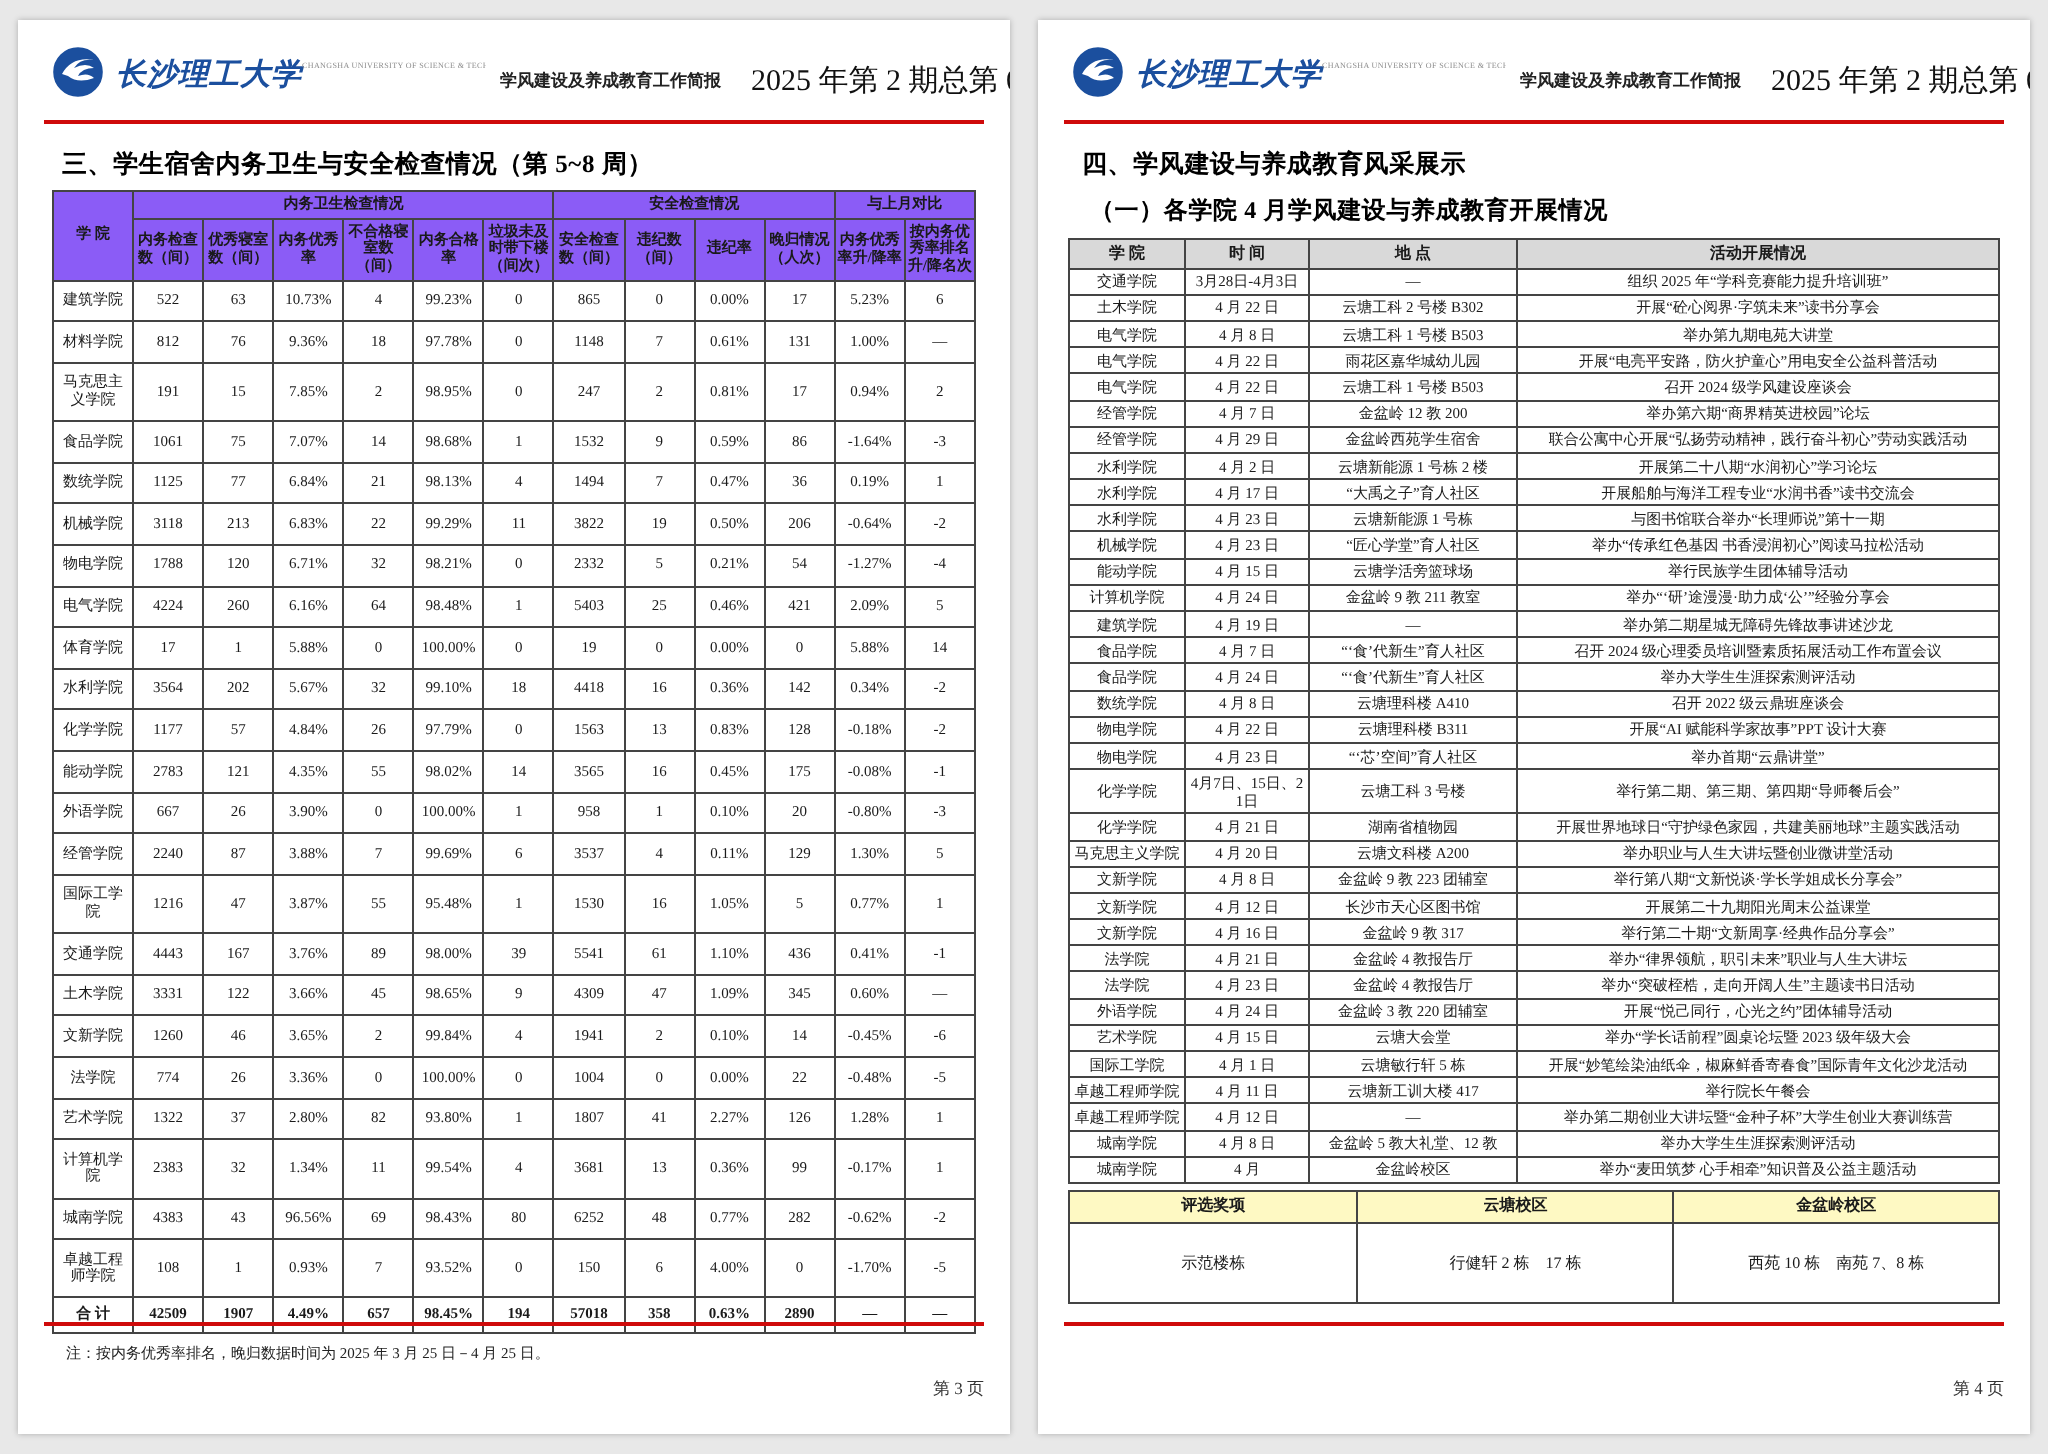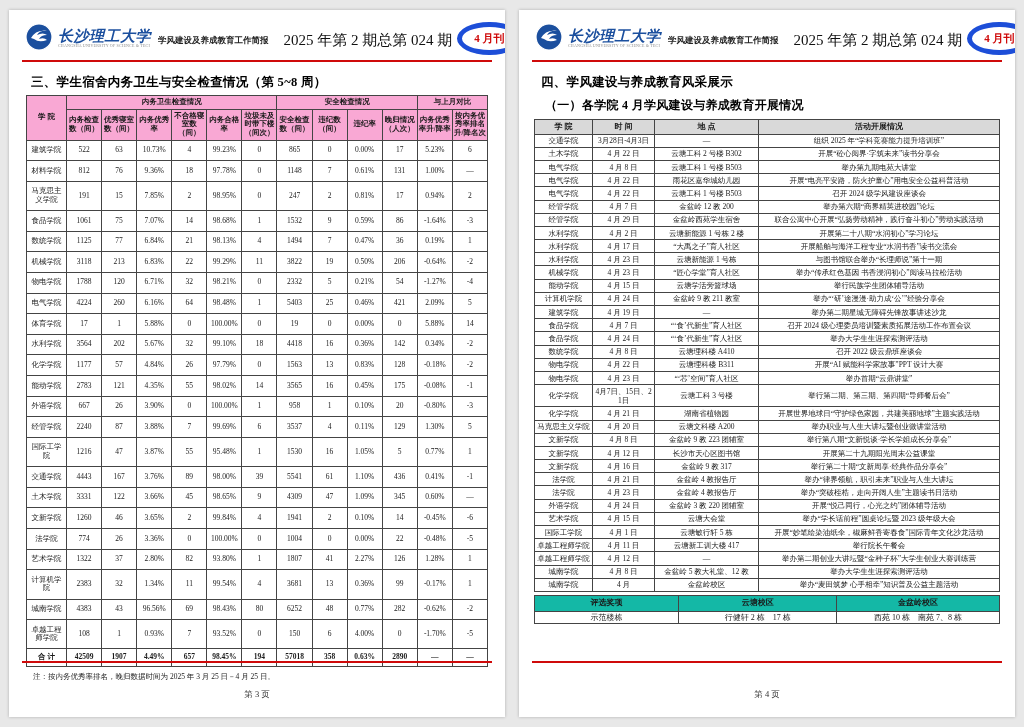--- a/index.html
+++ b/index.html
@@ -11,67 +11,67 @@
   .page{
     position:absolute;top:10px;width:496px;height:707px;background:#ffffff;
     box-shadow:0 0 3px rgba(0,0,0,.25);overflow:hidden;
   }
   .page.left{left:9px;}
   .page.right{left:519px;}
 
   
   .masthead{display:flex;align-items:center;gap:5px;padding:12px 14px 0 16px;}
   .logo{flex:0 0 auto;}
-  .brand{display:flex;flex-direction:column;line-height:1;margin-right:2px;}
+  .brand{display:flex;line-height:1;margin-right:2px;}
   .brand-name{font-size:15px;font-weight:bold;font-style:italic;color:#1b4f9e;letter-spacing:.5px;white-space:nowrap;}
   .brand-caption{font-size:4px;color:#8a8a8a;letter-spacing:.2px;white-space:nowrap;overflow:hidden;max-width:92px;}
   .news-title{font-size:8.5px;font-weight:bold;color:#222;white-space:nowrap;margin-top:4px;}
   .issue{font-size:15px;color:#111;white-space:nowrap;margin-left:10px;margin-top:4px;}
   .badge{
     margin-left:auto;margin-right:2px;border:5px solid #1d4ed8;border-radius:50%;
     padding:4px 12px;color:#cf0a0a;font-size:11px;font-weight:bold;white-space:nowrap;
   }
   .red-rule{border:none;border-top:2.5px solid #cf0a0a;margin:5px 13px 0 13px;}
 
   
   .sec-title{font-size:12.5px;font-weight:bold;color:#000;margin:12px 20px 4px 22px;letter-spacing:.3px;}
   .sub-title{font-size:12px;font-weight:bold;color:#000;margin:6px 20px 5px 26px;letter-spacing:.3px;}
 
   
   table{border-collapse:collapse;table-layout:fixed;}
   th,td{border:1px solid #444;text-align:center;vertical-align:middle;word-break:break-all;}
-  th{background:#f9a8d4;font-weight:bold;}
+  th{background:#8b5cf6;font-weight:bold;}
 
   
   .insp-table{width:462px;margin:4px auto 0 auto;font-size:7.5px;line-height:1.15;}
   .insp-table th{font-size:7.5px;padding:2px 0;}
   .insp-table td{padding:5.5px 1px;}
   .insp-table .col-name{width:40px;}
   .insp-table tbody.total td{font-weight:bold;padding:4px 1px;}
   .footnote{font-size:7.5px;color:#222;margin:5px 22px 0 24px;}
 
   
   .act-table{width:466px;margin:2px auto 0 auto;font-size:7.5px;line-height:1.2;}
   .act-table th{font-size:8px;padding:2px 0;background:#d9d9d9;}
   .act-table td{padding:1.6px 2px;}
   .act-table .c1{width:58px;}
   .act-table .c2{width:62px;}
   .act-table .c3{width:104px;}
 
   
   .res-table{width:466px;margin:3px auto 0 auto;font-size:8px;line-height:1.2;}
-  .res-table th{padding:2.5px 0;background:#14b8a6;}
-  .res-table td{padding:1px 0;}
+  .res-table th{padding:2.5px 0;background:#fef9c3;}
+  .res-table td{padding:15px 0;}
   .res-table .r1{width:31%;}
   .res-table .r2{width:34%;}
 
   
   .page-footer{position:absolute;left:13px;right:13px;bottom:16px;}
   .footer-rule{border:none;border-top:2px solid #cf0a0a;margin:0;}
-  .page-num{text-align:center;font-size:8.5px;color:#333;margin-top:26px;font-family:Liberation Serif, serif;}
+  .page-num{text-align:right;font-size:8.5px;color:#333;margin-top:26px;font-family:Liberation Serif, serif;}
 </style>
 </head>
 <body>
 
 <div class="page left">
   <div class="masthead">
     <span class="logo">
       <svg width="28" height="28" viewBox="0 0 28 28">
         <circle cx="14" cy="14" r="13" fill="#1b4f9e"></circle>
         <circle cx="14" cy="14" r="13" fill="none" stroke="#ffffff" stroke-width="1.2"></circle>

